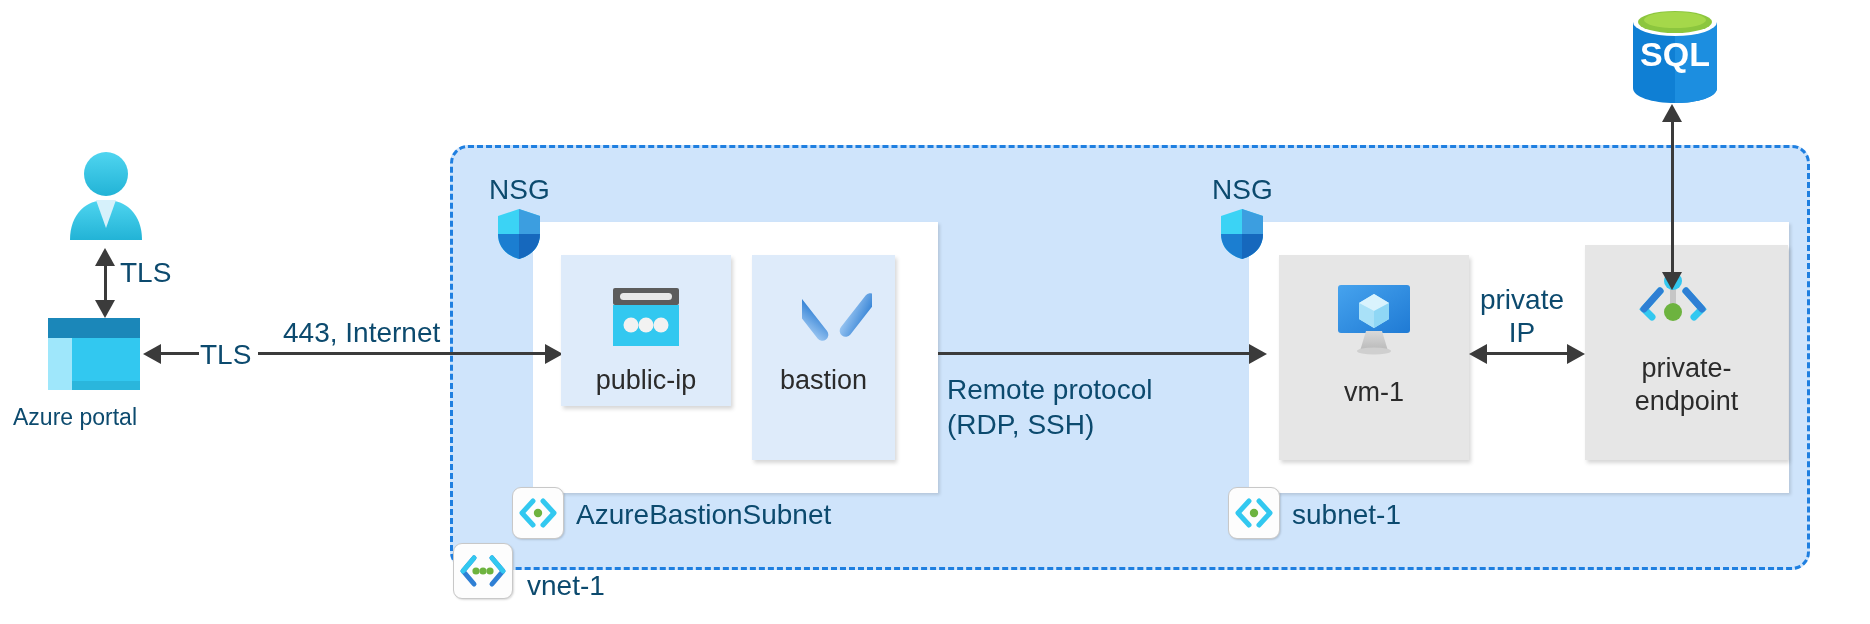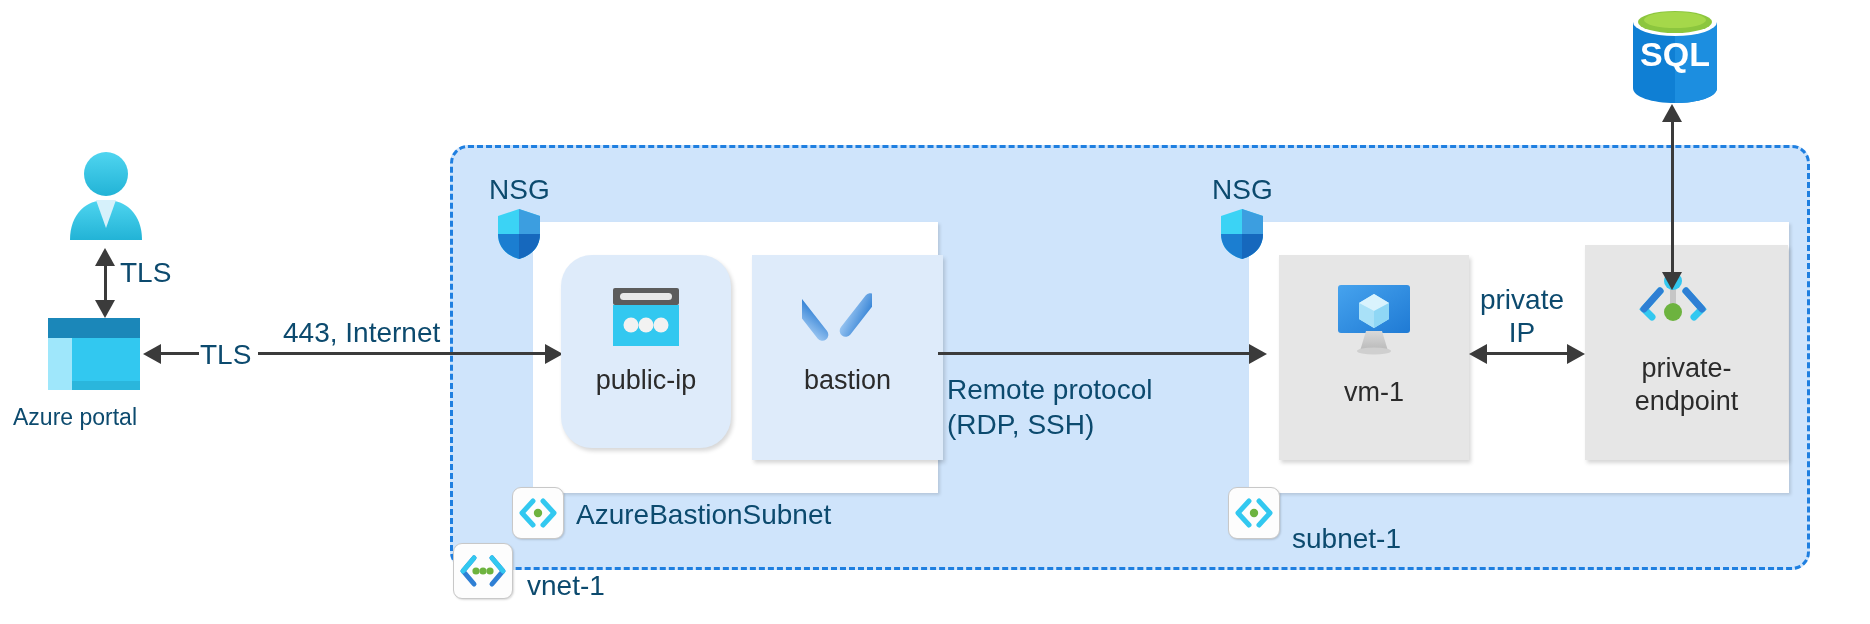--- a/index.html
+++ b/index.html
@@ -63,22 +63,22 @@
   .tile-grey { background: #e6e6e6; }
   .tile-label {
     position: absolute;
     left: 0; right: 0;
     text-align: center;
     font-size: 27px;
     color: #2b2b2b;
     line-height: 1.16;
   }
 
-  #tile-public-ip { left: 561px; top: 255px; width: 170px; height: 193px; border-radius: 31px; }
-  #tile-bastion   { left: 752px; top: 255px; width: 191px; height: 205px; }
+  #tile-public-ip { left: 561px; top: 255px; width: 170px; height: 151px; }
+  #tile-bastion   { left: 752px; top: 255px; width: 143px; height: 205px; }
   #tile-vm1       { left: 1279px; top: 255px; width: 190px; height: 205px; }
   #tile-pe        { left: 1585px; top: 245px; width: 175px; height: 215px; padding-left: 28px; }
 
   
   .icon { position: absolute; }
 
   
   #user-icon { left: 60px; top: 150px; width: 92px; height: 92px; }
 
   
@@ -270,21 +270,21 @@
     <div class="tile-label" style="top:141px;">endpoint</div>
   </div>
 
   <div class="netbadge" style="left:1228px; top:487px; width:50px; height:50px;">
     <svg width="40" height="32" viewBox="0 0 40 32">
       <path d="M15 4 L4 16 L15 28" stroke="#32c8f0" stroke-width="5" fill="none" stroke-linecap="round" stroke-linejoin="round"></path>
       <path d="M25 4 L36 16 L25 28" stroke="#32c8f0" stroke-width="5" fill="none" stroke-linecap="round" stroke-linejoin="round"></path>
       <circle cx="20" cy="16" r="4.2" fill="#6db33f"></circle>
     </svg>
   </div>
-  <div class="lbl lbl-28" style="left:1292px; top:498px;margin-top:24px;">subnet-1</div>
+  <div class="lbl lbl-28" style="left:1292px; top:498px;">subnet-1</div>
 
   <div class="netbadge" style="left:453px; top:543px; width:58px; height:54px;">
     <svg width="48" height="34" viewBox="0 0 48 34">
       <path d="M15 4 L4 17 L15 30" stroke="#2f7fd4" stroke-width="5" fill="none" stroke-linecap="round" stroke-linejoin="round"></path>
       <path d="M15 4 L4 17" stroke="#32c8f0" stroke-width="5" fill="none" stroke-linecap="round"></path>
       <path d="M33 4 L44 17 L33 30" stroke="#2f7fd4" stroke-width="5" fill="none" stroke-linecap="round" stroke-linejoin="round"></path>
       <path d="M33 4 L44 17" stroke="#32c8f0" stroke-width="5" fill="none" stroke-linecap="round"></path>
       <circle cx="17" cy="17" r="3.6" fill="#6db33f"></circle>
       <circle cx="24" cy="17" r="3.6" fill="#6db33f"></circle>
       <circle cx="31" cy="17" r="3.6" fill="#6db33f"></circle>

